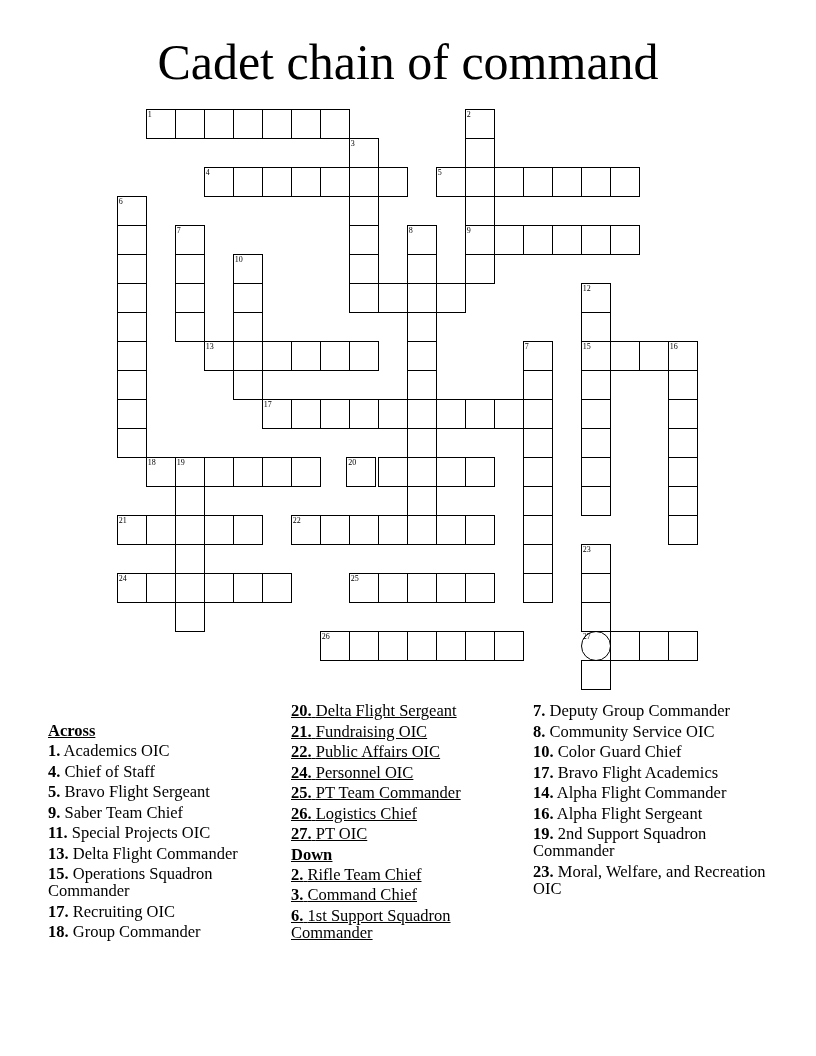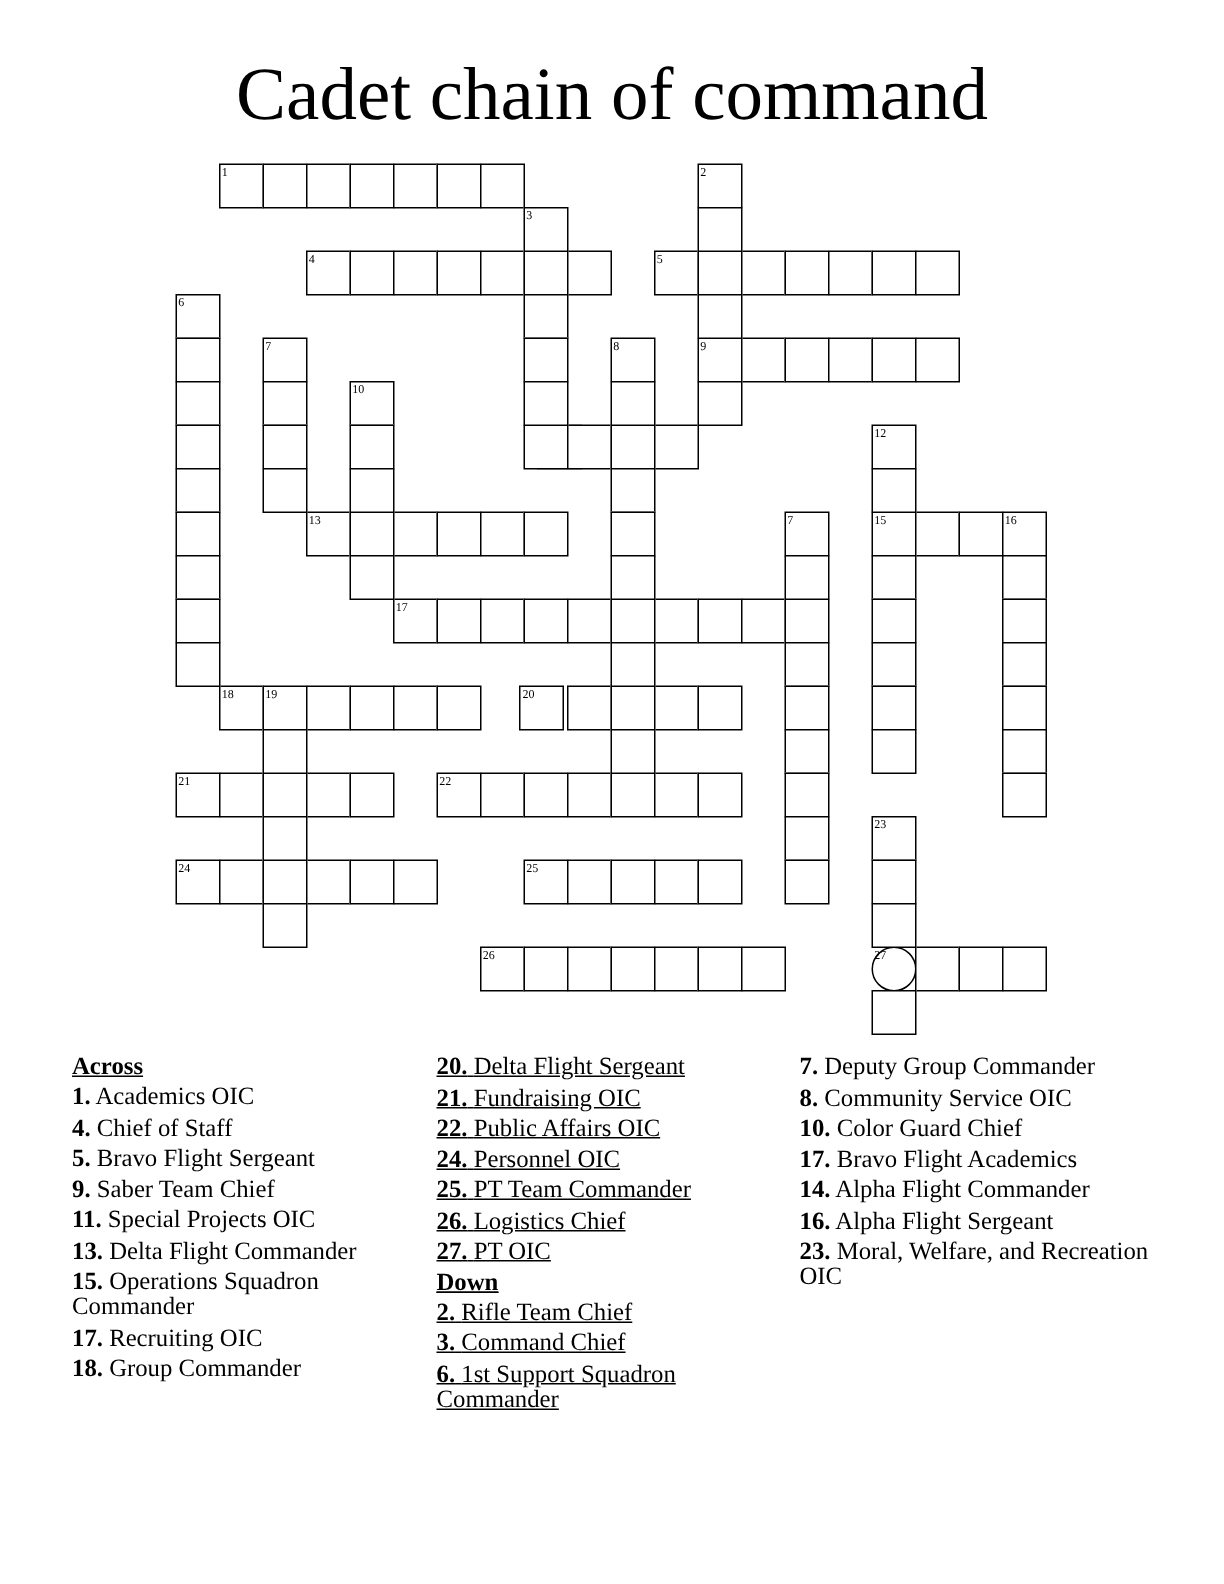--- a/index.html
+++ b/index.html
@@ -2,21 +2,21 @@
 <html><head>
 <meta charset="utf-8">
 <style>
   html, body { margin:0; padding:0; background:#fff; }
   body { width:816px; height:1056px; position:relative; overflow:hidden; font-family:"Liberation Serif", "DejaVu Serif", serif; color:#000; }
   .title { position:absolute; left:0; width:816px; top:32px; text-align:center; font-size:50px; line-height:60px; }
   .grid { position:absolute; left:117px; top:110px; width:600px; height:600px; }
   .cell { position:absolute; width:29px; height:29px; box-sizing:border-box; border:1.5px solid #000; background:#fff; margin-left:-0.75px; margin-top:-0.75px; width:30px; height:30px; }
   .cell .num { position:absolute; left:1px; top:0px; font-size:8px; line-height:9px; }
   .clues { position:absolute; top:702px; font-size:16.5px; line-height:17px; }
-  .col1 { left:48px; width:235px; }
+  .col1 { left:48px; width:235px;margin-top:20px; }
   .col2 { left:291px; width:235px;text-decoration:underline; }
   .col3 { left:533px; width:240px; }
   .clue { margin:0 0 3.5px 0; }
   .clue b { font-weight:bold; }
   .hdr { font-weight:bold; text-decoration:underline; margin-bottom:3px; }
 </style>
 </head>
 <body>
 
 <div class="title">Cadet chain of command</div>
@@ -262,14 +262,15 @@
   <div class="clue"><b>6.</b> <span>1st Support Squadron Commander</span></div>
 </div>
 
 <div class="clues col3">
   <div class="clue"><b>7.</b> <span>Deputy Group Commander</span></div>
   <div class="clue"><b>8.</b> <span>Community Service OIC</span></div>
   <div class="clue"><b>10.</b> <span>Color Guard Chief</span></div>
   <div class="clue"><b>17.</b> <span>Bravo Flight Academics</span></div>
   <div class="clue"><b>14.</b> <span>Alpha Flight Commander</span></div>
   <div class="clue"><b>16.</b> <span>Alpha Flight Sergeant</span></div>
+  <div class="clue"><b>19.</b> <span>2nd Support Squadron Commander</span></div>
   <div class="clue"><b>23.</b> <span>Moral, Welfare, and Recreation OIC</span></div>
 </div>
 
 </body></html>

